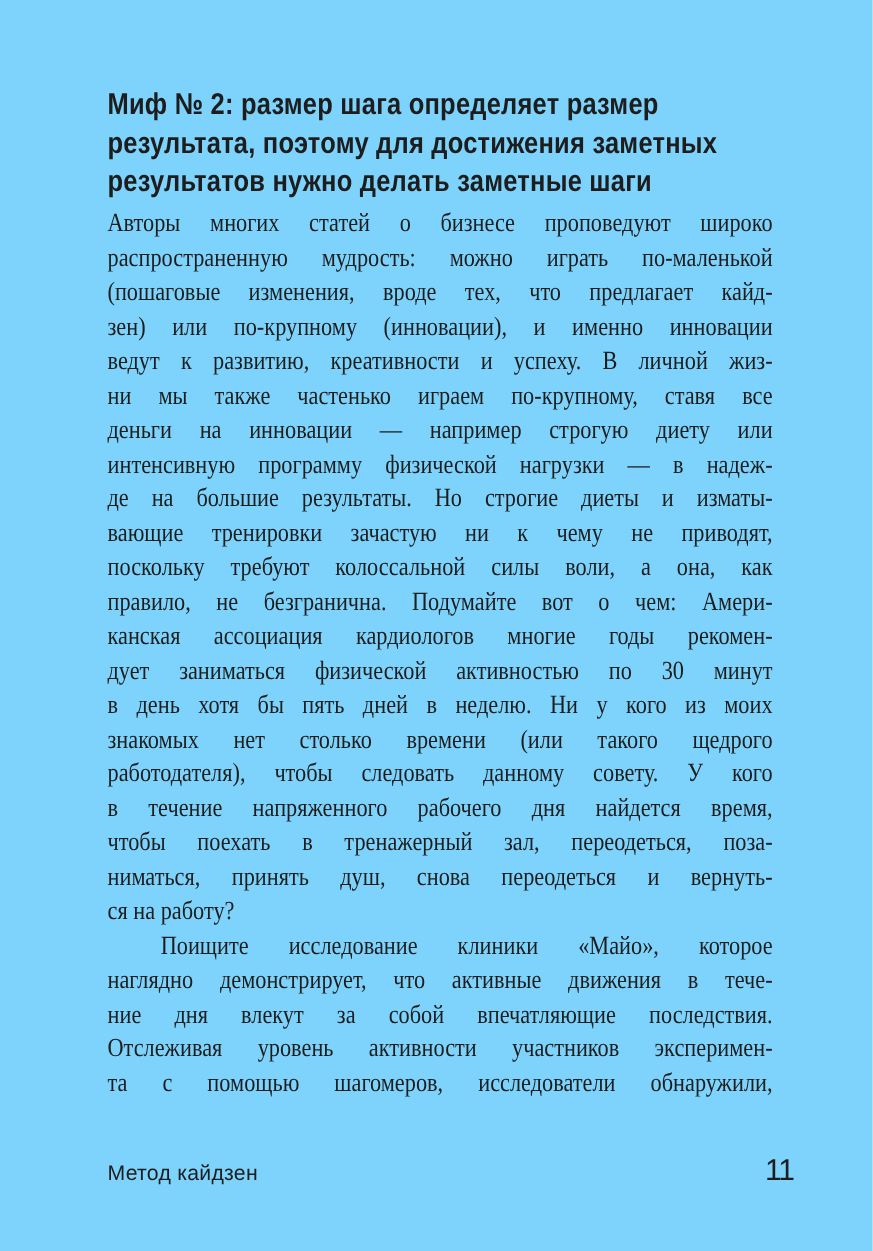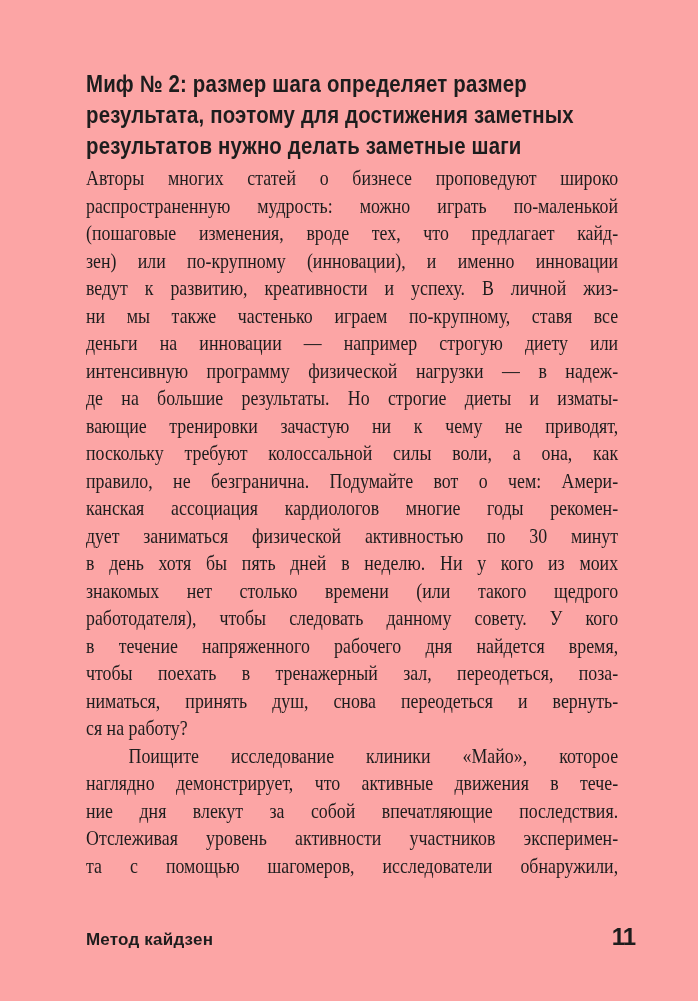--- a/index.html
+++ b/index.html
@@ -4,21 +4,21 @@
 <style>
   html, body {
     margin: 0;
     padding: 0;
     background: #e8e8e8;
   }
   .page {
     position: relative;
     width: 698px;
     height: 1001px;
-    background: #fca5a5;
+    background: #7dd3fc;
     font-family: "Liberation Serif", serif;
     color: #1d1d1d;
     overflow: hidden;
     margin: 0 auto;
   }
   .content {
     position: absolute;
     left: 86px;
     top: 68px;
     width: 532px;
@@ -59,21 +59,21 @@
   }
   .footer {
     position: absolute;
     left: 86px;
     top: 923px;
     width: 532px;
     display: flex;
     justify-content: space-between;
     align-items: baseline;
     font-family: "Liberation Sans", sans-serif;
-    font-weight: 700;
+    font-weight: 400;
     text-align: center;
   }
   .running-title {
     font-size: 17px;
     letter-spacing: 0.2px;
   }
   .page-number {
     font-size: 24px;
     position: relative;
     right: -17px;

